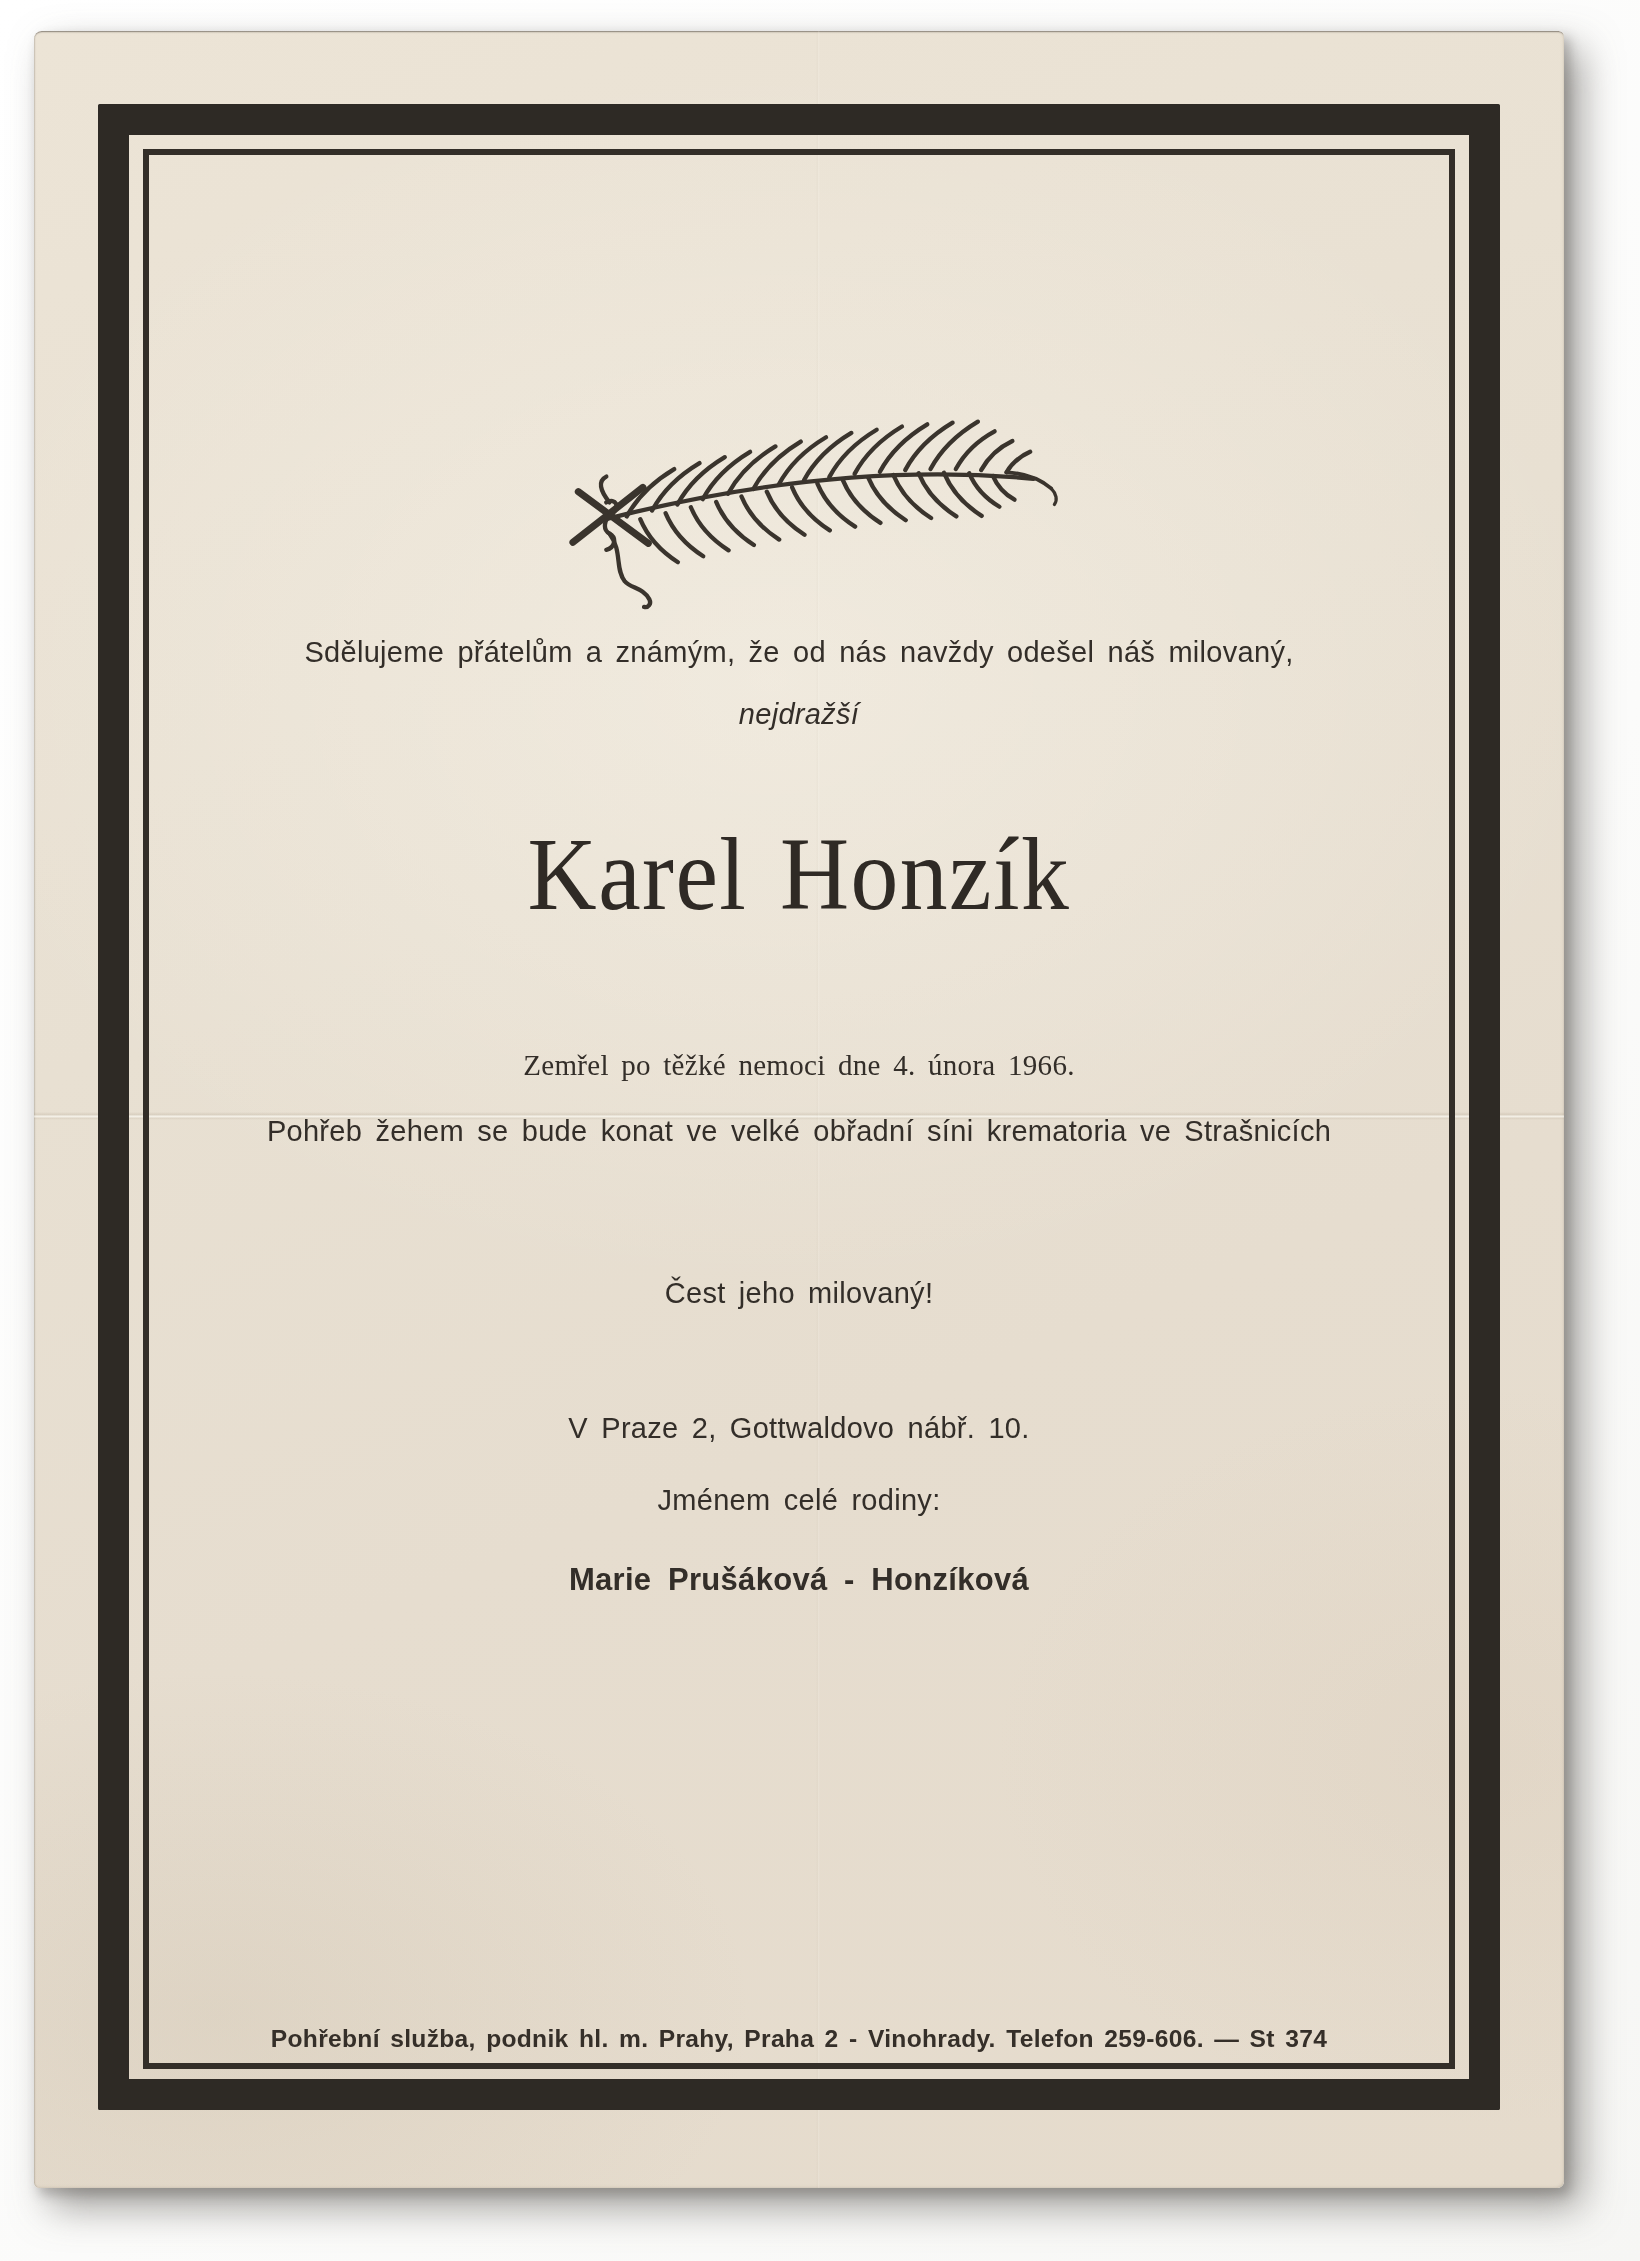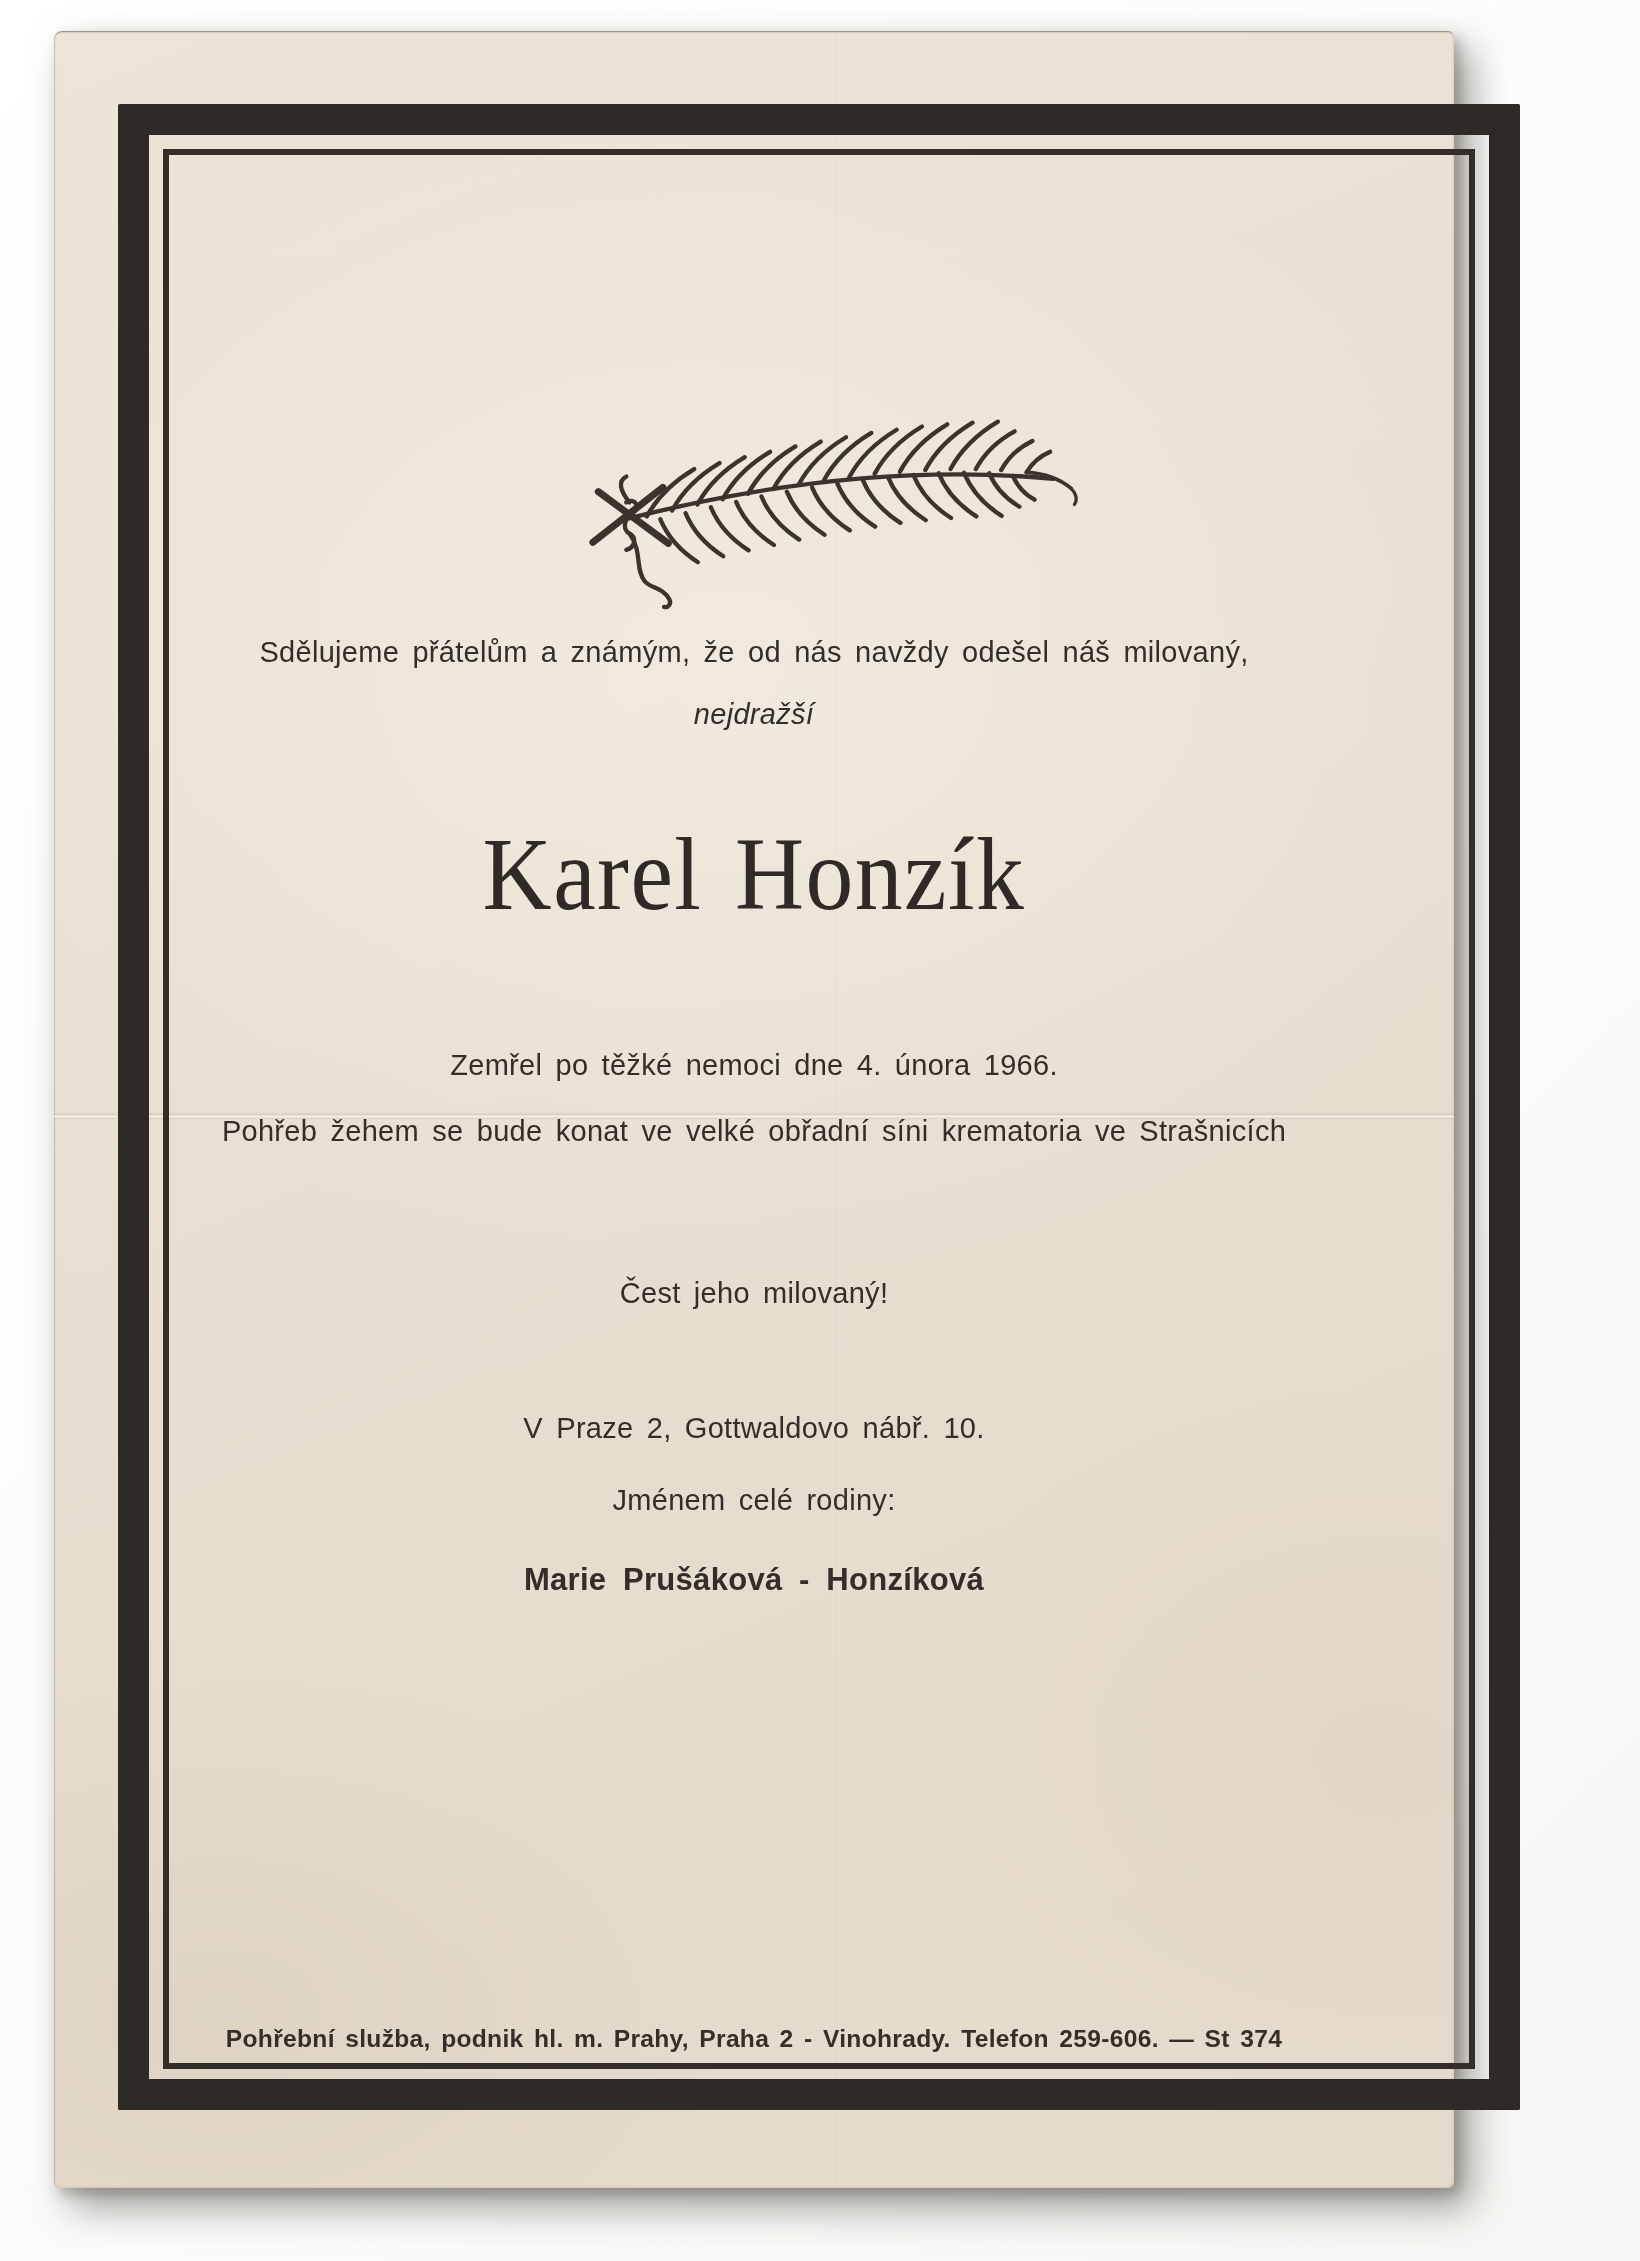--- a/index.html
+++ b/index.html
@@ -17,35 +17,34 @@
     inset: 0;
     background: linear-gradient(135deg, #ffffff 0%, #fbfbfa 60%, #f6f6f4 100%);
     overflow: hidden;
   }
 
   
   .paper {
     position: absolute;
     left: 34px;
     top: 31px;
-    width: 1400px;
+    width: 1530px;
     height: 2157px;
     background:
       radial-gradient(ellipse 1203px 875px at 48% 30%, rgba(255,252,244,0.35), rgba(255,252,244,0) 70%),
       radial-gradient(ellipse 765px 492px at 12% 92%, rgba(186,172,148,0.18), rgba(186,172,148,0) 70%),
       radial-gradient(ellipse 656px 492px at 95% 80%, rgba(212,196,176,0.22), rgba(212,196,176,0) 75%),
       linear-gradient(158deg, #ece4d6 0%, #e8e0d2 38%, #e6ddcf 62%, #e5dbcc 100%);
     border-radius: 7.7px 5.5px 6.6px 5.5px;
     box-shadow:
       16.4px 18.6px 38px rgba(96,93,88,0.58),
       5.5px 6.6px 12px rgba(70,67,62,0.30),
       inset 0 2.7px 1.6px -1.6px rgba(55,48,40,0.55),
       inset 2.2px 0 1.6px -1.6px rgba(55,48,40,0.28),
       inset -1.6px -1.6px 3.3px -1.6px rgba(120,108,92,0.30);
-    margin-left: 20px;
   }
 
   
   .crease-h {
     position: absolute;
     left: 0;
     right: 0;
     top: 1081px;
     height: 7.7px;
     background: linear-gradient(180deg,
@@ -130,21 +129,21 @@
     font-family: "Liberation Serif", serif;
     font-size: 104px;
     letter-spacing: 1.6px;
     word-spacing: 7.7px;
     color: #2f2a25;
     transform: scaleX(0.92);
     transform-origin: 50% 0;
   }
   .deceased-title { top: 912px; font-size: 28px; }
 
-  .death-line    { top: 1019px; }
+  .death-line    { top: 1019px; font-family: Liberation Serif, serif; }
   .funeral-line1 { top: 1085px; }
   .funeral-line2 { top: 1147px; }
   .tribute-line  { top: 1247px; }
   .address-line  { top: 1382px; }
   .family-intro  { top: 1454px; }
   .family-name   { top: 1532px; font-weight: bold; font-size: 31px; word-spacing: 7.7px; }
 
   .footer-line {
     top: 1994px;
     font-size: 24.6px;

